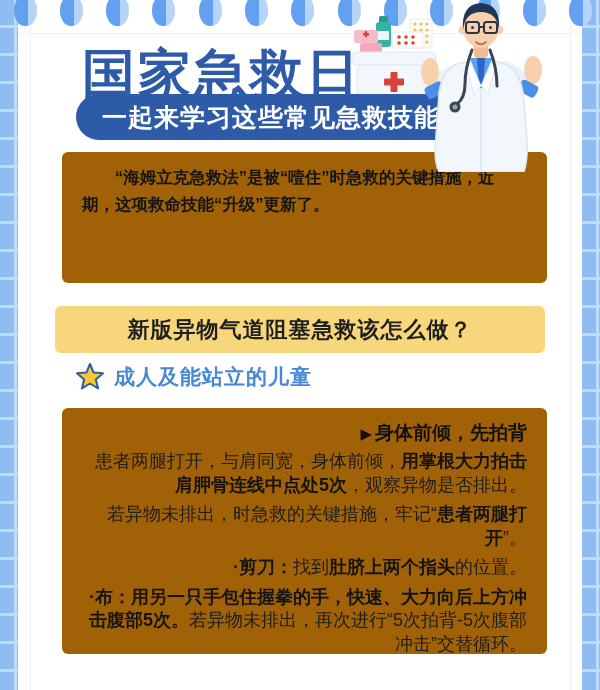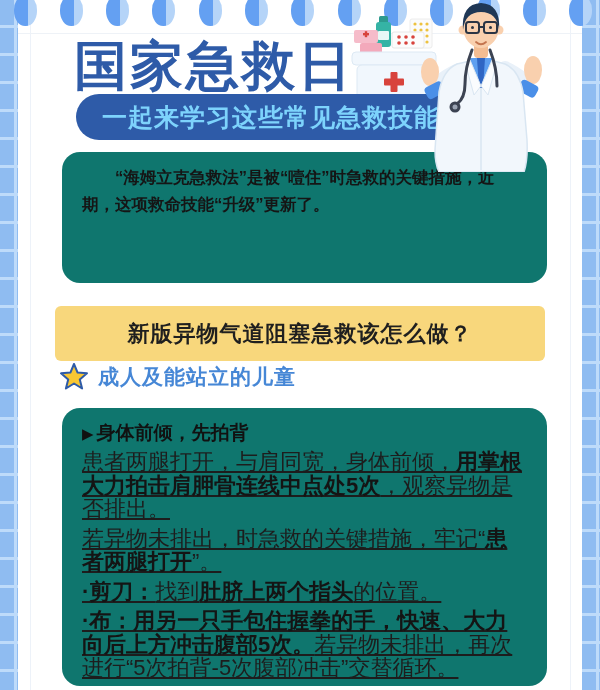--- a/index.html
+++ b/index.html
@@ -16,47 +16,47 @@
   .side-border.right{right:0;}
 
   .faint-v{position:absolute;top:0;bottom:0;width:1px;background:#edf2f9;z-index:0;}
   .faint-h{position:absolute;left:18px;right:18px;height:1px;background:#eef2f7;z-index:0;}
 
   
   .pills{position:absolute;left:0;top:0;width:100%;height:34px;z-index:2;}
   .pill{position:absolute;top:-5px;width:23px;height:31px;border-radius:48%;
     background:linear-gradient(to right,#64a0f2 62%, #b5d4f8 62%);}
 
-  .title{position:absolute;left:66px;top:30px;z-index:2;margin:8px;
+  .title{position:absolute;left:66px;top:30px;z-index:2;margin:16px;
     font-size:53px;line-height:1.05;font-weight:900;color:#2e5ba8;letter-spacing:3px;}
   .subtitle-pill{position:absolute;left:76px;top:94px;height:46px;z-index:3;
     background:#2e5ba8;border-radius:23px;display:flex;align-items:center;
     padding:0 26px;}
-  .subtitle-pill span{color:#7dd3fc;font-size:25px;font-weight:800;letter-spacing:1px;}
+  .subtitle-pill span{color:#ffffff;font-size:25px;font-weight:800;letter-spacing:1px;}
 
   .kit{position:absolute;left:348px;top:14px;z-index:2;}
   .doctor{position:absolute;left:413px;top:0;z-index:4;}
 
-  .panel{position:absolute;left:62px;width:485px;background:#0f766e;border-radius:18px;
+  .panel{position:absolute;left:62px;width:485px;background:#a16207;border-radius:6px;
     box-sizing:border-box;z-index:2;overflow:hidden;}
   .intro-box{top:152px;height:131px;padding:12px 20px;}
   .intro-box p{margin:0 0 8px;font-size:16.5px;font-weight:700;color:#151515;
     line-height:27px;text-indent:2em;}
 
-  .yellow-band{position:absolute;left:55px;top:306px;width:490px;height:55px;z-index:2;
+  .yellow-band{position:absolute;left:55px;top:306px;width:490px;height:47px;z-index:2;
     background:#f8d77c;border-radius:6px;display:flex;align-items:center;justify-content:center;}
   .yellow-band span{font-size:22px;font-weight:900;color:#1f1f1f;letter-spacing:1px;}
 
-  .sub-row{position:absolute;left:60px;top:363px;z-index:2;display:flex;align-items:center;gap:10px;}
+  .sub-row{position:absolute;left:76px;top:363px;z-index:2;display:flex;align-items:center;gap:10px;}
   .sub-row .label{font-size:21px;font-weight:900;color:#4687d6;letter-spacing:1px;}
 
-  .content-box{top:408px;height:278px;padding:10px 20px;}
+  .content-box{top:408px;height:246px;padding:10px 20px;text-align:right;}
   .step-title{font-size:19px;font-weight:800;color:#111111;margin:2px 0 4px;line-height:25px;}
   .tri{font-size:15px;margin-right:3px;color:#111111;}
-  .btxt{font-size:22px;color:#1d1d1d;line-height:23.5px;margin:0 0 6px;font-weight:500;text-decoration:underline;}
+  .btxt{font-size:18px;color:#1d1d1d;line-height:23.5px;margin:0 0 6px;font-weight:500;}
   .btxt .b{font-weight:800;color:#141414;}
 </style>
 </head>
 <body>
 
 <div class="page">
 
   <div class="faint-v" style="left:30px"></div>
   <div class="faint-v" style="left:570px"></div>
   <div class="faint-h" style="top:33px"></div>

